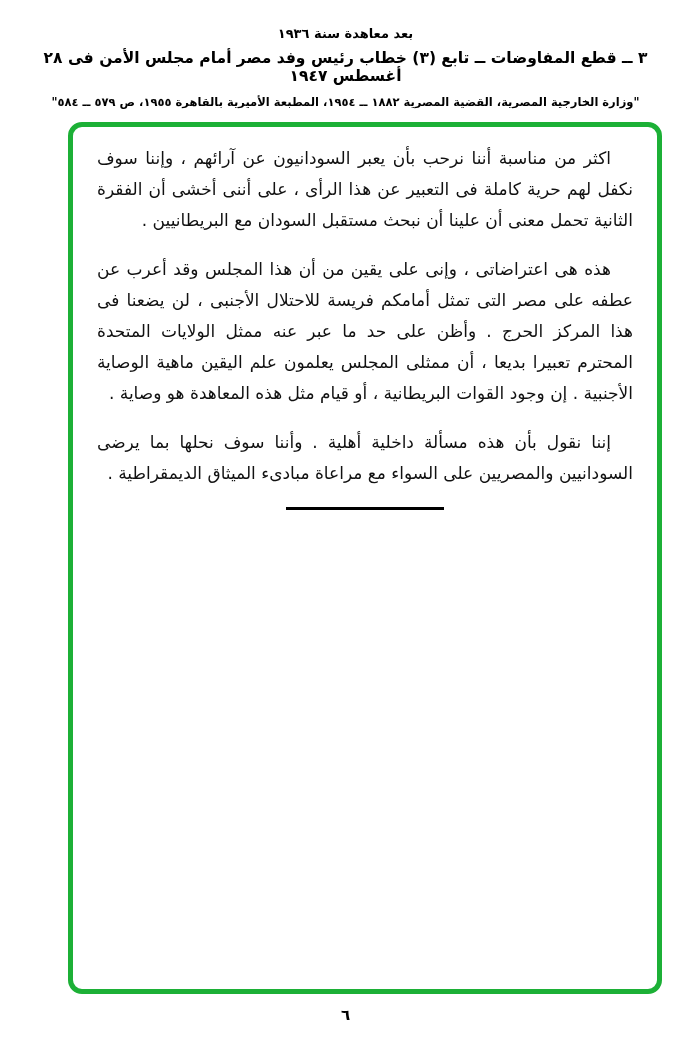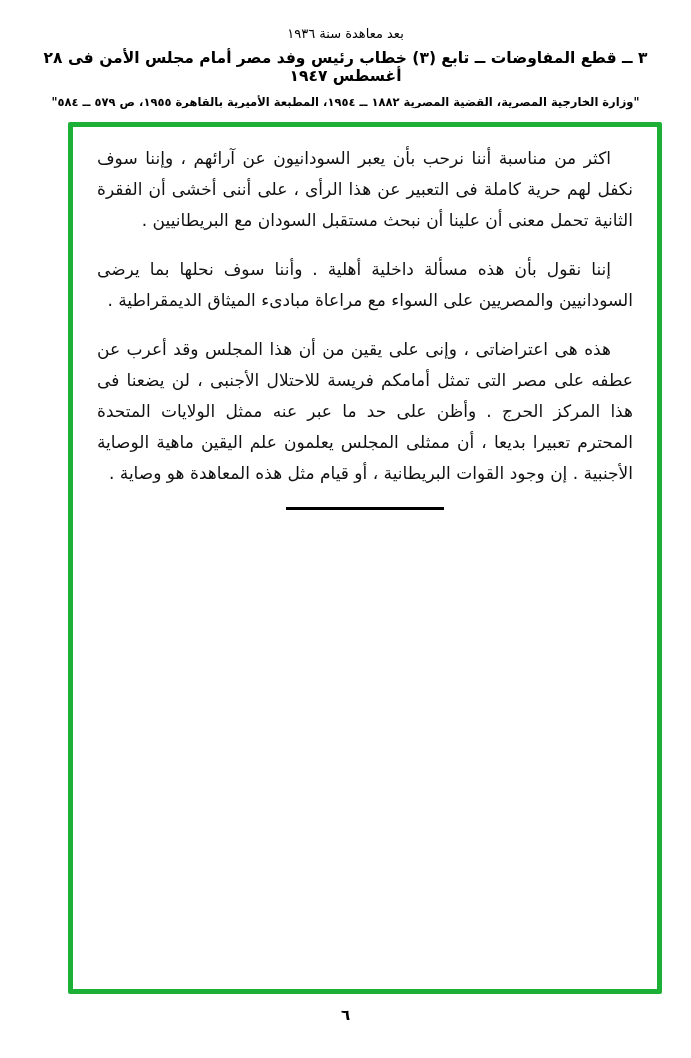--- a/index.html
+++ b/index.html
@@ -20,21 +20,21 @@
   .page-header {
     position: absolute;
     top: 26px;
     left: 0;
     width: 100%;
     text-align: center;
     direction: rtl;
   }
   .header-chapter {
     font-size: 13px;
-    font-weight: normal;
+    font-weight: bold;
     margin-bottom: 8px;
     letter-spacing: 0.5px;
   }
   .header-title {
     font-size: 15.5px;
     font-weight: bold;
     margin-bottom: 10px;
     padding: 0 20px;
   }
   .header-source {
@@ -44,21 +44,21 @@
 
   
   .document-frame {
     position: absolute;
     left: 68px;
     top: 122px;
     width: 594px;
     height: 872px;
     box-sizing: border-box;
     border: 5px solid #1cb036;
-    border-radius: 2px;
+    border-radius: 14px;
     padding: 16px 24px 0 24px;
     background: #ffffff;
   }
   .document-frame p {
     direction: rtl;
     text-align: justify;
     font-size: 17px;
     line-height: 31px;
     margin: 0 0 18px 0;
     text-indent: 22px;
@@ -88,18 +88,18 @@
 <body>
 
 <div class="page-header">
   <div class="header-chapter">بعد معاهدة سنة ١٩٣٦</div>
   <div class="header-title">٣ ــ قطع المفاوضات ــ تابع (٣) خطاب رئيس وفد مصر أمام مجلس الأمن فى ٢٨ أغسطس ١٩٤٧</div>
   <div class="header-source">"وزارة الخارجية المصرية، القضية المصرية ١٨٨٢ ــ ١٩٥٤، المطبعة الأميرية بالقاهرة ١٩٥٥، ص ٥٧٩ ــ ٥٨٤"</div>
 </div>
 
 <div class="document-frame" style="border-color: rgb(28, 176, 54);">
   <p>اكثر من مناسبة أننا نرحب بأن يعبر السودانيون عن آرائهم ، وإننا سوف نكفل لهم حرية كاملة فى التعبير عن هذا الرأى ، على أننى أخشى أن الفقرة الثانية تحمل معنى أن علينا أن نبحث مستقبل السودان مع البريطانيين .</p>
+  <p>هذه هى اعتراضاتى ، وإنى على يقين من أن هذا المجلس وقد أعرب عن عطفه على مصر التى تمثل أمامكم فريسة للاحتلال الأجنبى ، لن يضعنا فى هذا المركز الحرج . وأظن على حد ما عبر عنه ممثل الولايات المتحدة المحترم تعبيرا بديعا ، أن ممثلى المجلس يعلمون علم اليقين ماهية الوصاية الأجنبية . إن وجود القوات البريطانية ، أو قيام مثل هذه المعاهدة هو وصاية .</p>
   <p>إننا نقول بأن هذه مسألة داخلية أهلية . وأننا سوف نحلها بما يرضى السودانيين والمصريين على السواء مع مراعاة مبادىء الميثاق الديمقراطية .</p>
-  <p>هذه هى اعتراضاتى ، وإنى على يقين من أن هذا المجلس وقد أعرب عن عطفه على مصر التى تمثل أمامكم فريسة للاحتلال الأجنبى ، لن يضعنا فى هذا المركز الحرج . وأظن على حد ما عبر عنه ممثل الولايات المتحدة المحترم تعبيرا بديعا ، أن ممثلى المجلس يعلمون علم اليقين ماهية الوصاية الأجنبية . إن وجود القوات البريطانية ، أو قيام مثل هذه المعاهدة هو وصاية .</p>
   <div class="section-divider"></div>
 </div>
 
 <div class="page-number">٦</div>
 
 </body></html>

